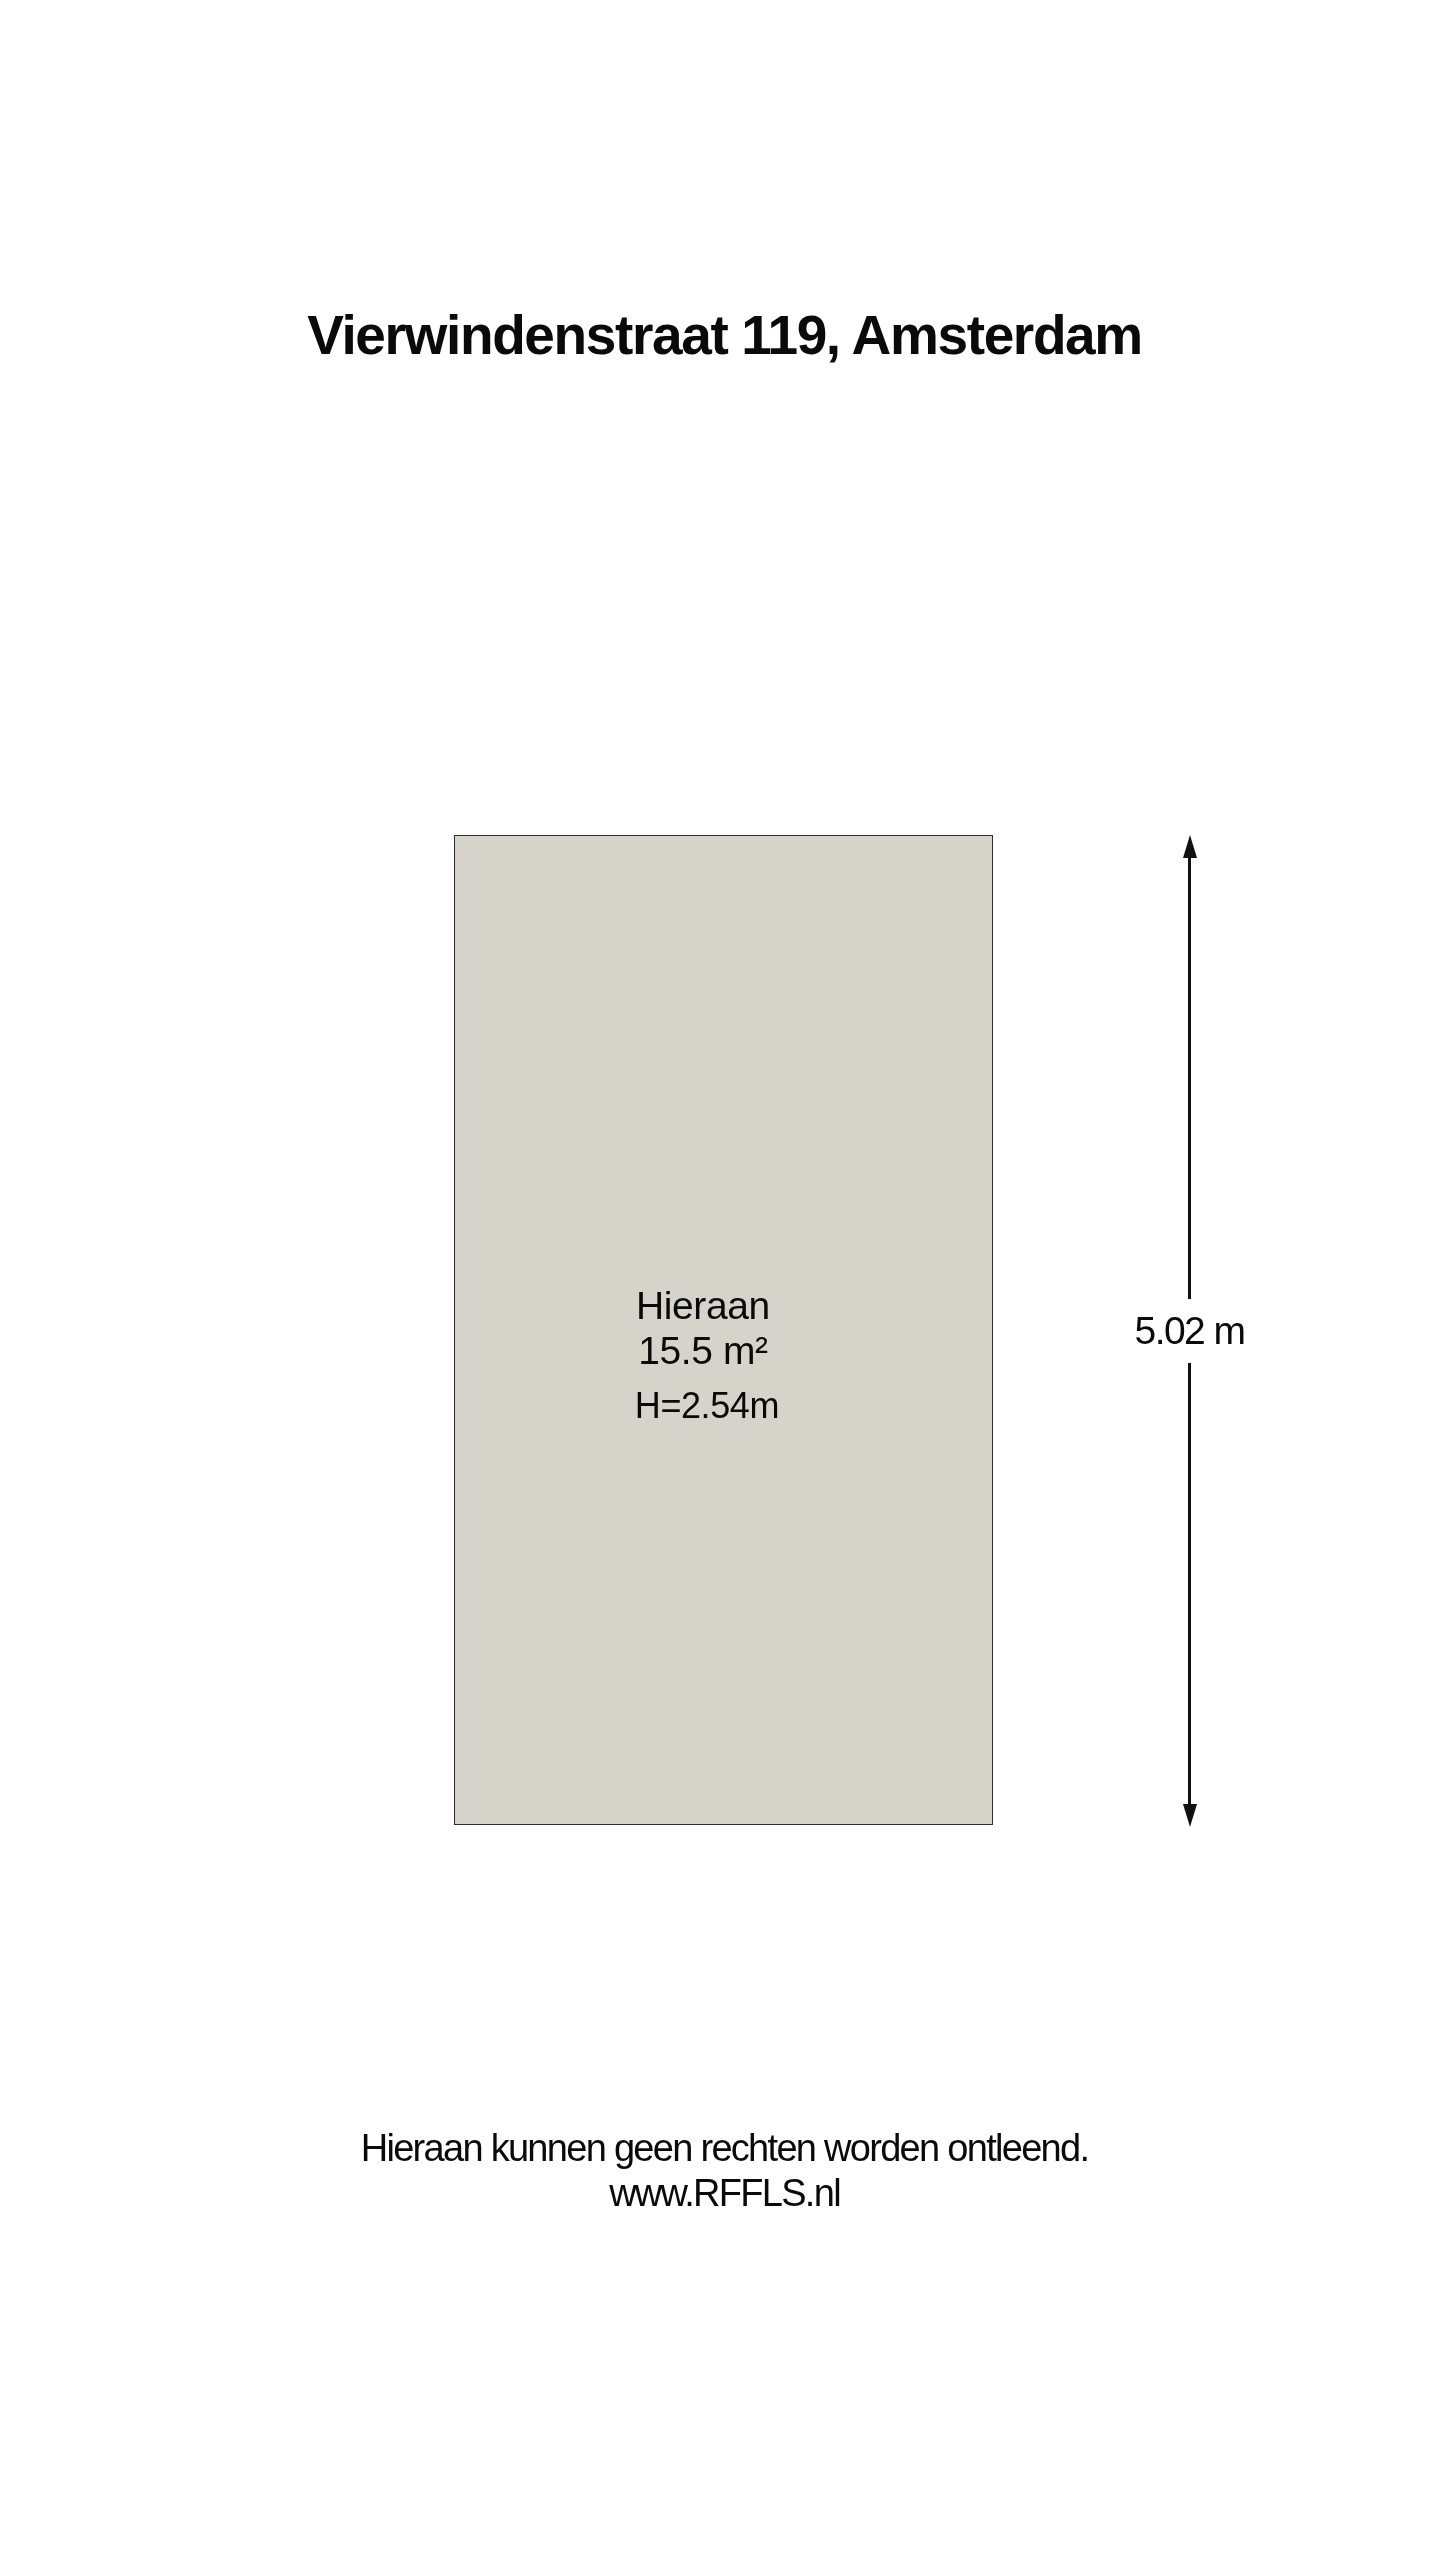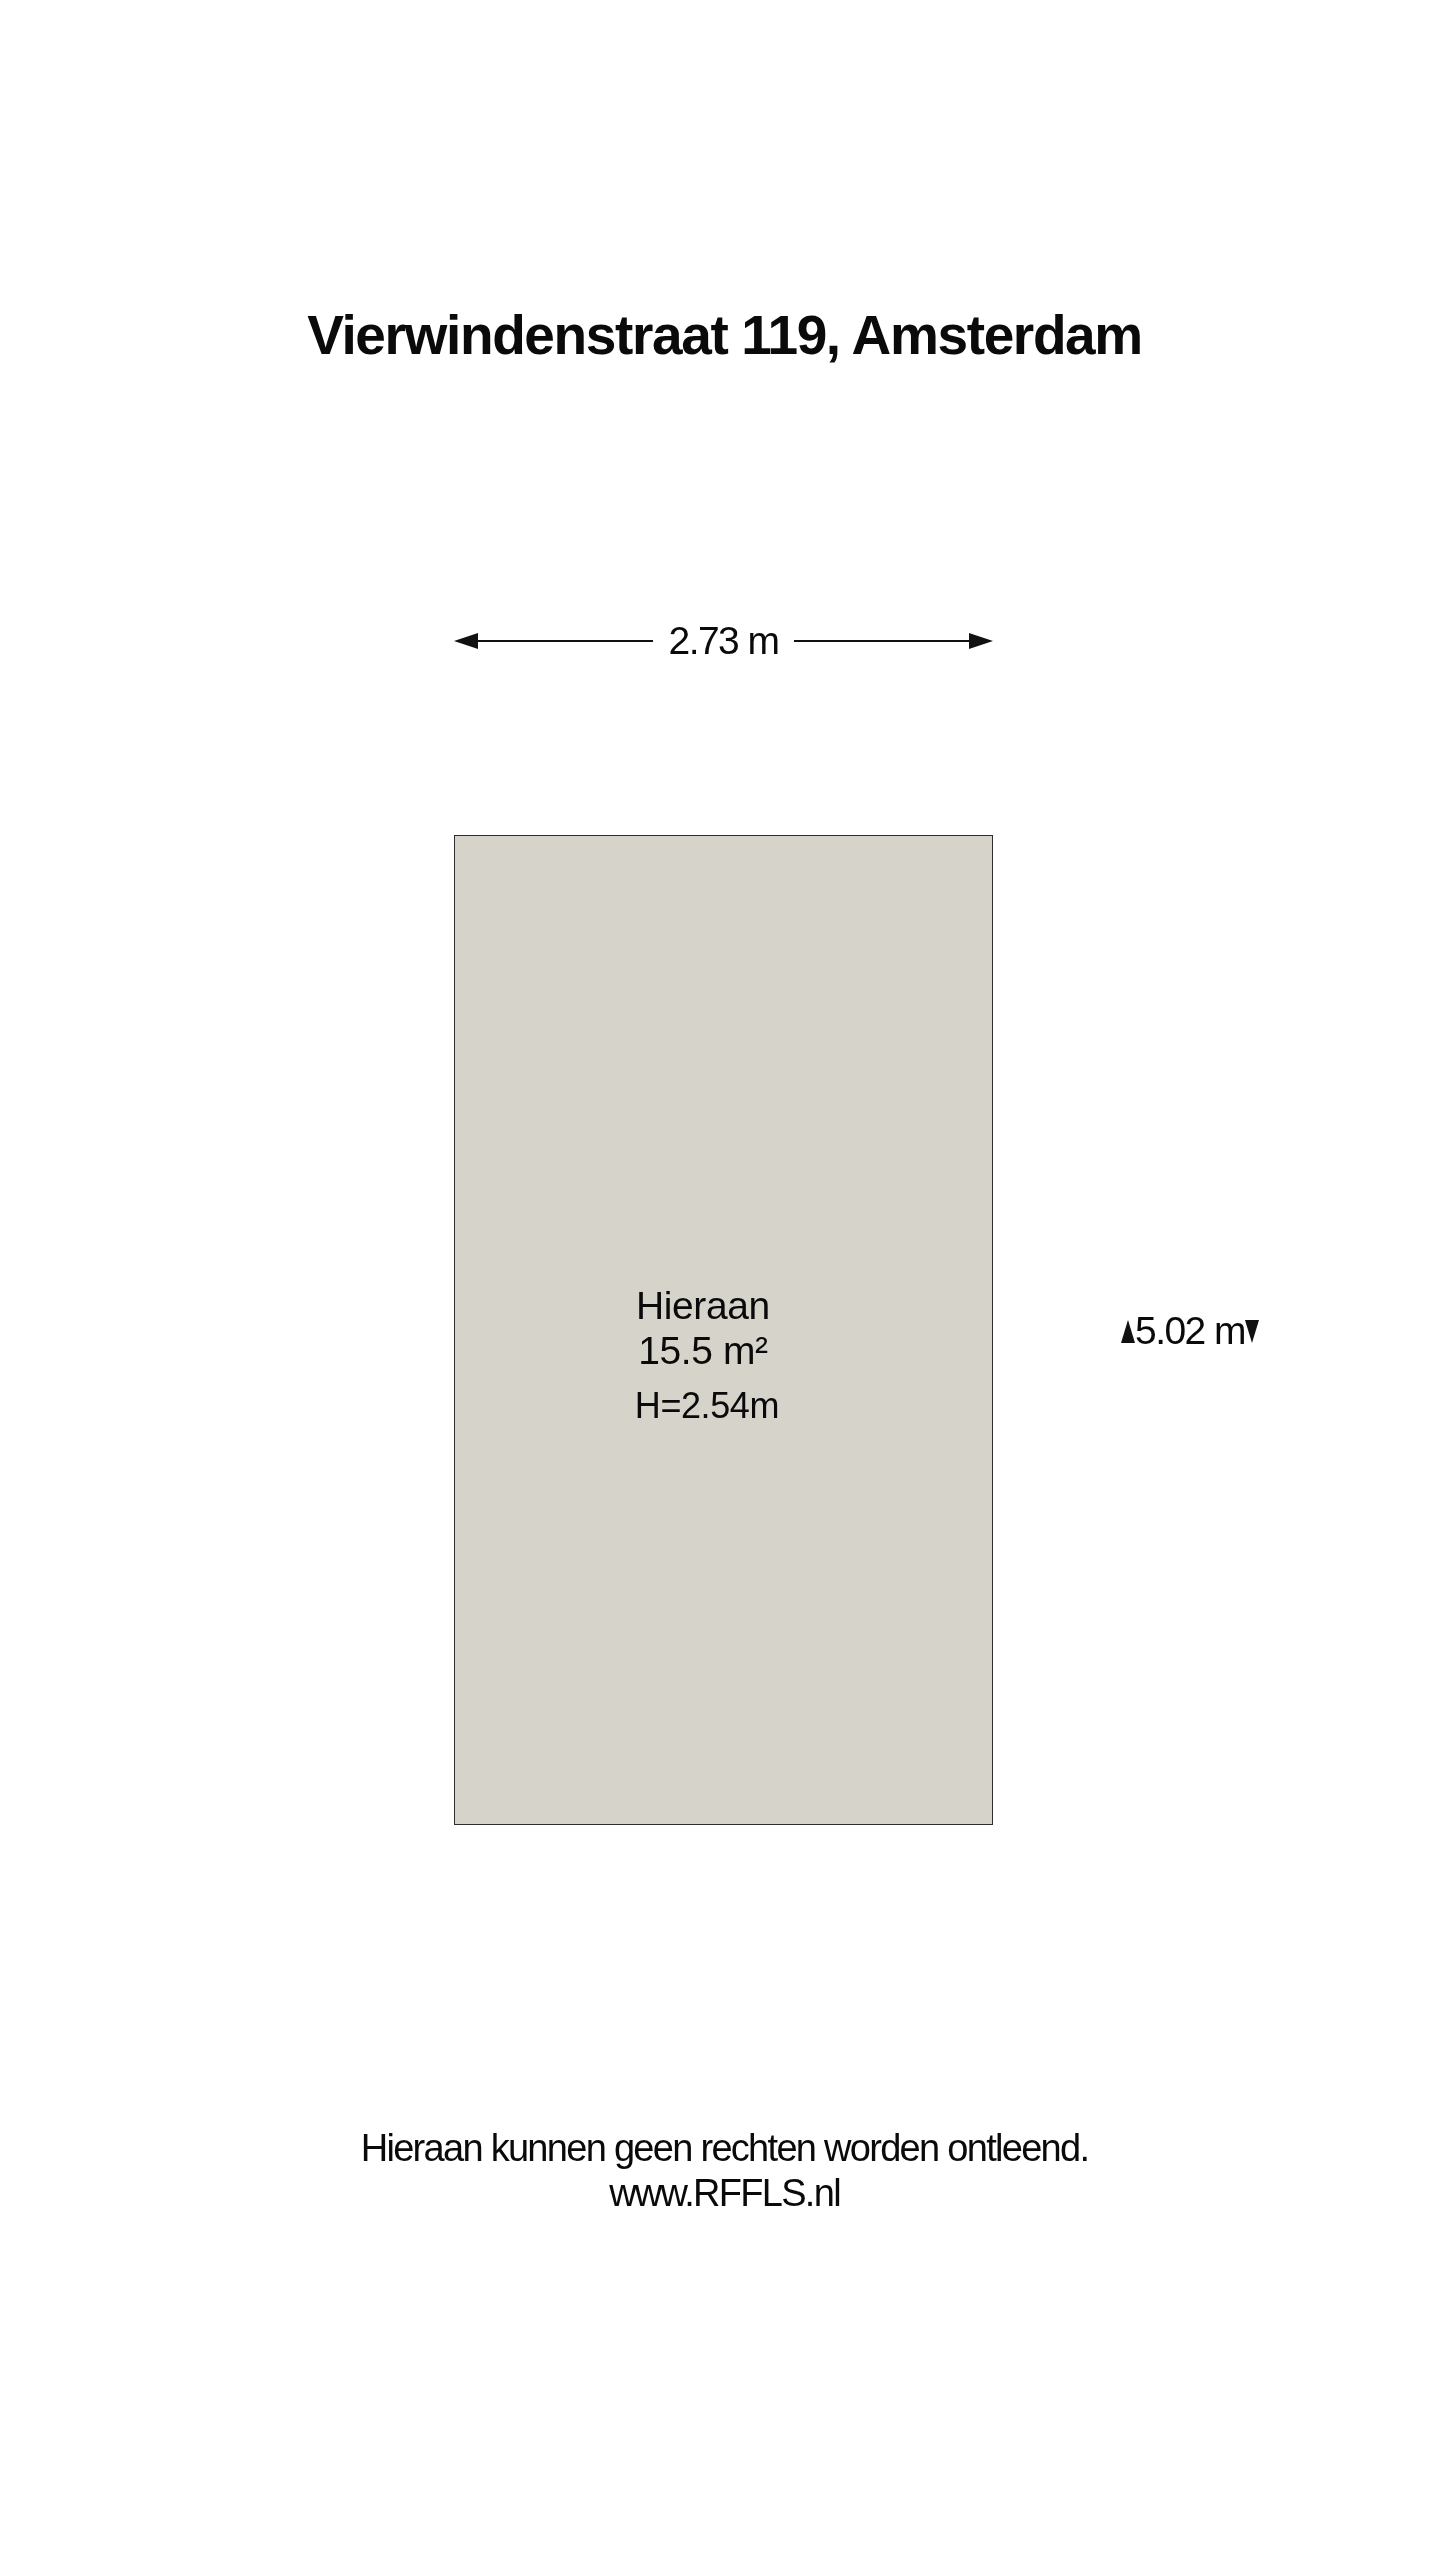--- a/index.html
+++ b/index.html
@@ -71,22 +71,23 @@
   .room-height { font-size: 36px; line-height: 39px; margin-top: 13.7px; margin-left: 8px; }
 
   
   .v-dim {
     position: absolute;
     left: 1121px;
     top: 835px;
     width: 137px;
     height: 992px;
     display: flex;
-    flex-direction: row;
+    flex-direction: column;
     align-items: center;
+    justify-content: flex-end;
   }
   .dim-line-v { width: 2.6px; flex: 1; background: var(--line, #111111); }
   .ah-up   { border-left: 7.7px solid transparent; border-right: 7.7px solid transparent; border-bottom: 23px solid var(--line, #111111); }
   .ah-down { border-left: 7.7px solid transparent; border-right: 7.7px solid transparent; border-top: 23px solid var(--line, #111111); }
   .v-dim .dim-label { padding: 10.3px 0; }
 
   
   .footer {
     position: absolute;
     top: 2126px;
@@ -100,27 +101,20 @@
 </style>
 </head>
 <body>
 
 <div class="page">
 
   <header class="title">
     <div class="title-line">Vierwindenstraat 119, Amsterdam</div>
   </header>
 
-  <div class="h-dim">
-    <span class="ah ah-left"></span>
-    <span class="dim-line-h"></span>
-    <span class="dim-label">2.73 m</span>
-    <span class="dim-line-h"></span>
-    <span class="ah ah-right"></span>
-  </div>
 
   <div class="room">
     <div class="room-label">
       <div class="room-name">Hieraan</div>
       <div class="room-area">15.5 m²</div>
       <div class="room-height">H=2.54m</div>
     </div>
   </div>
 
   <div class="v-dim">

